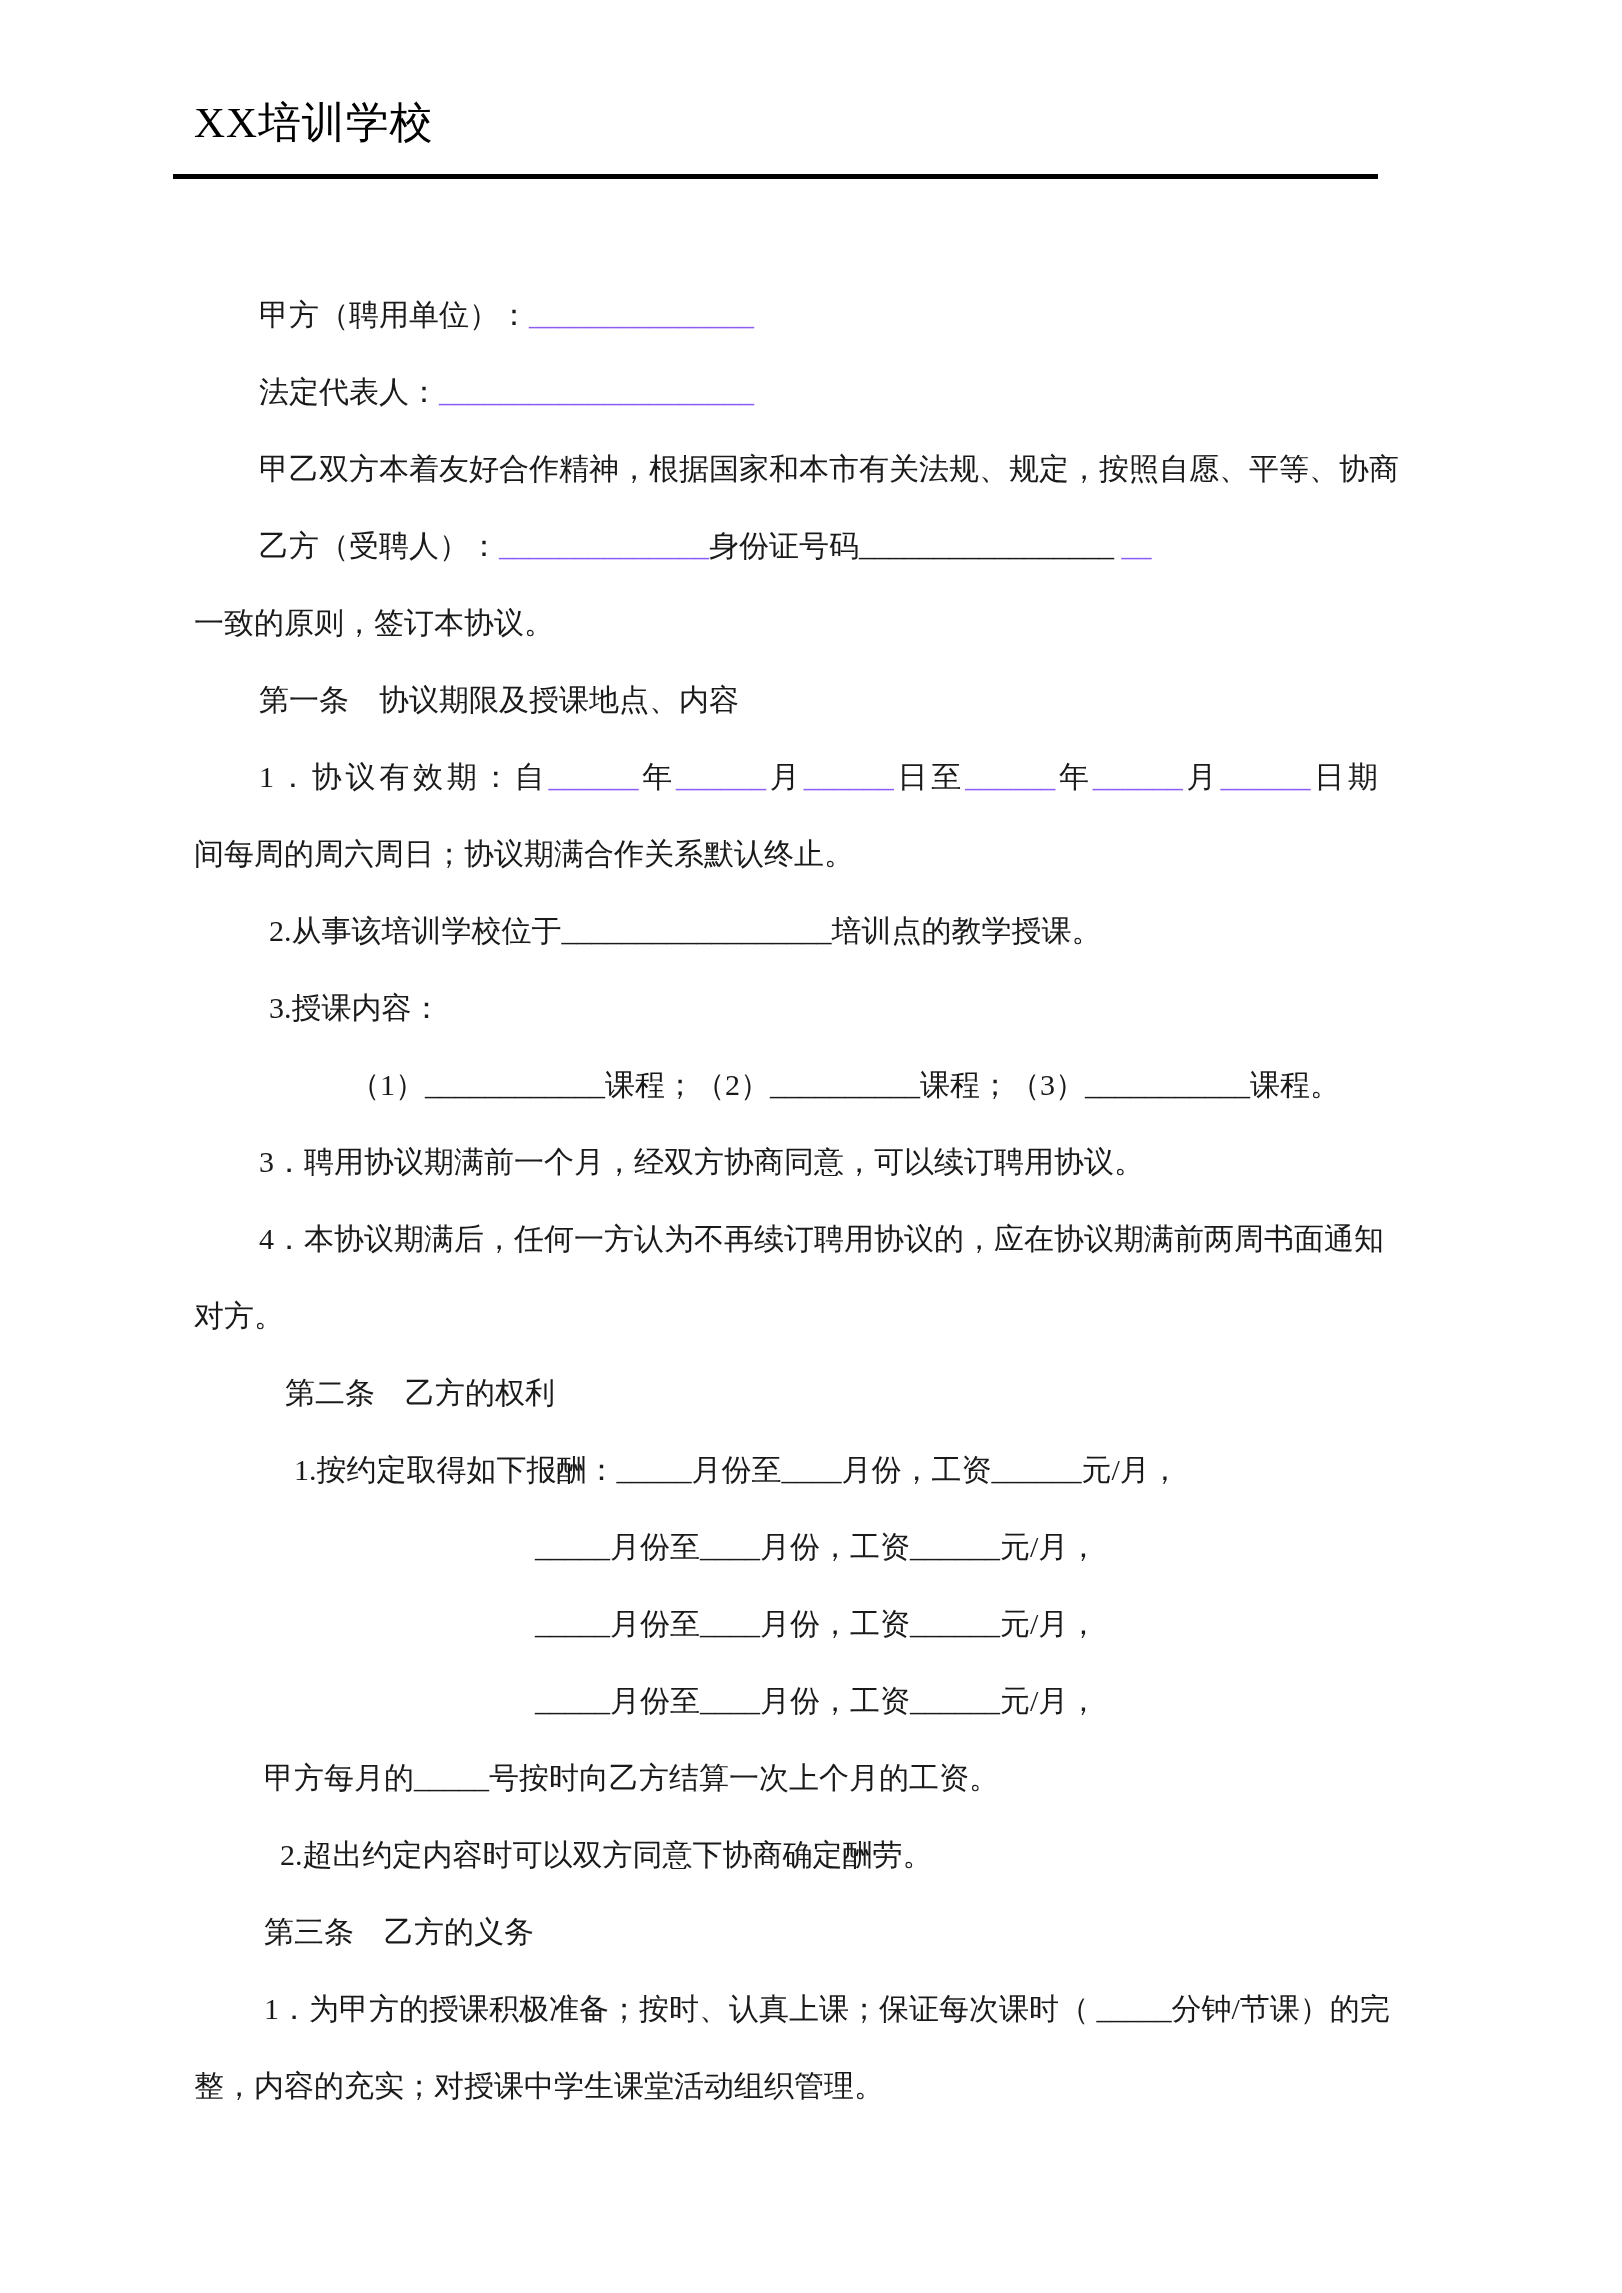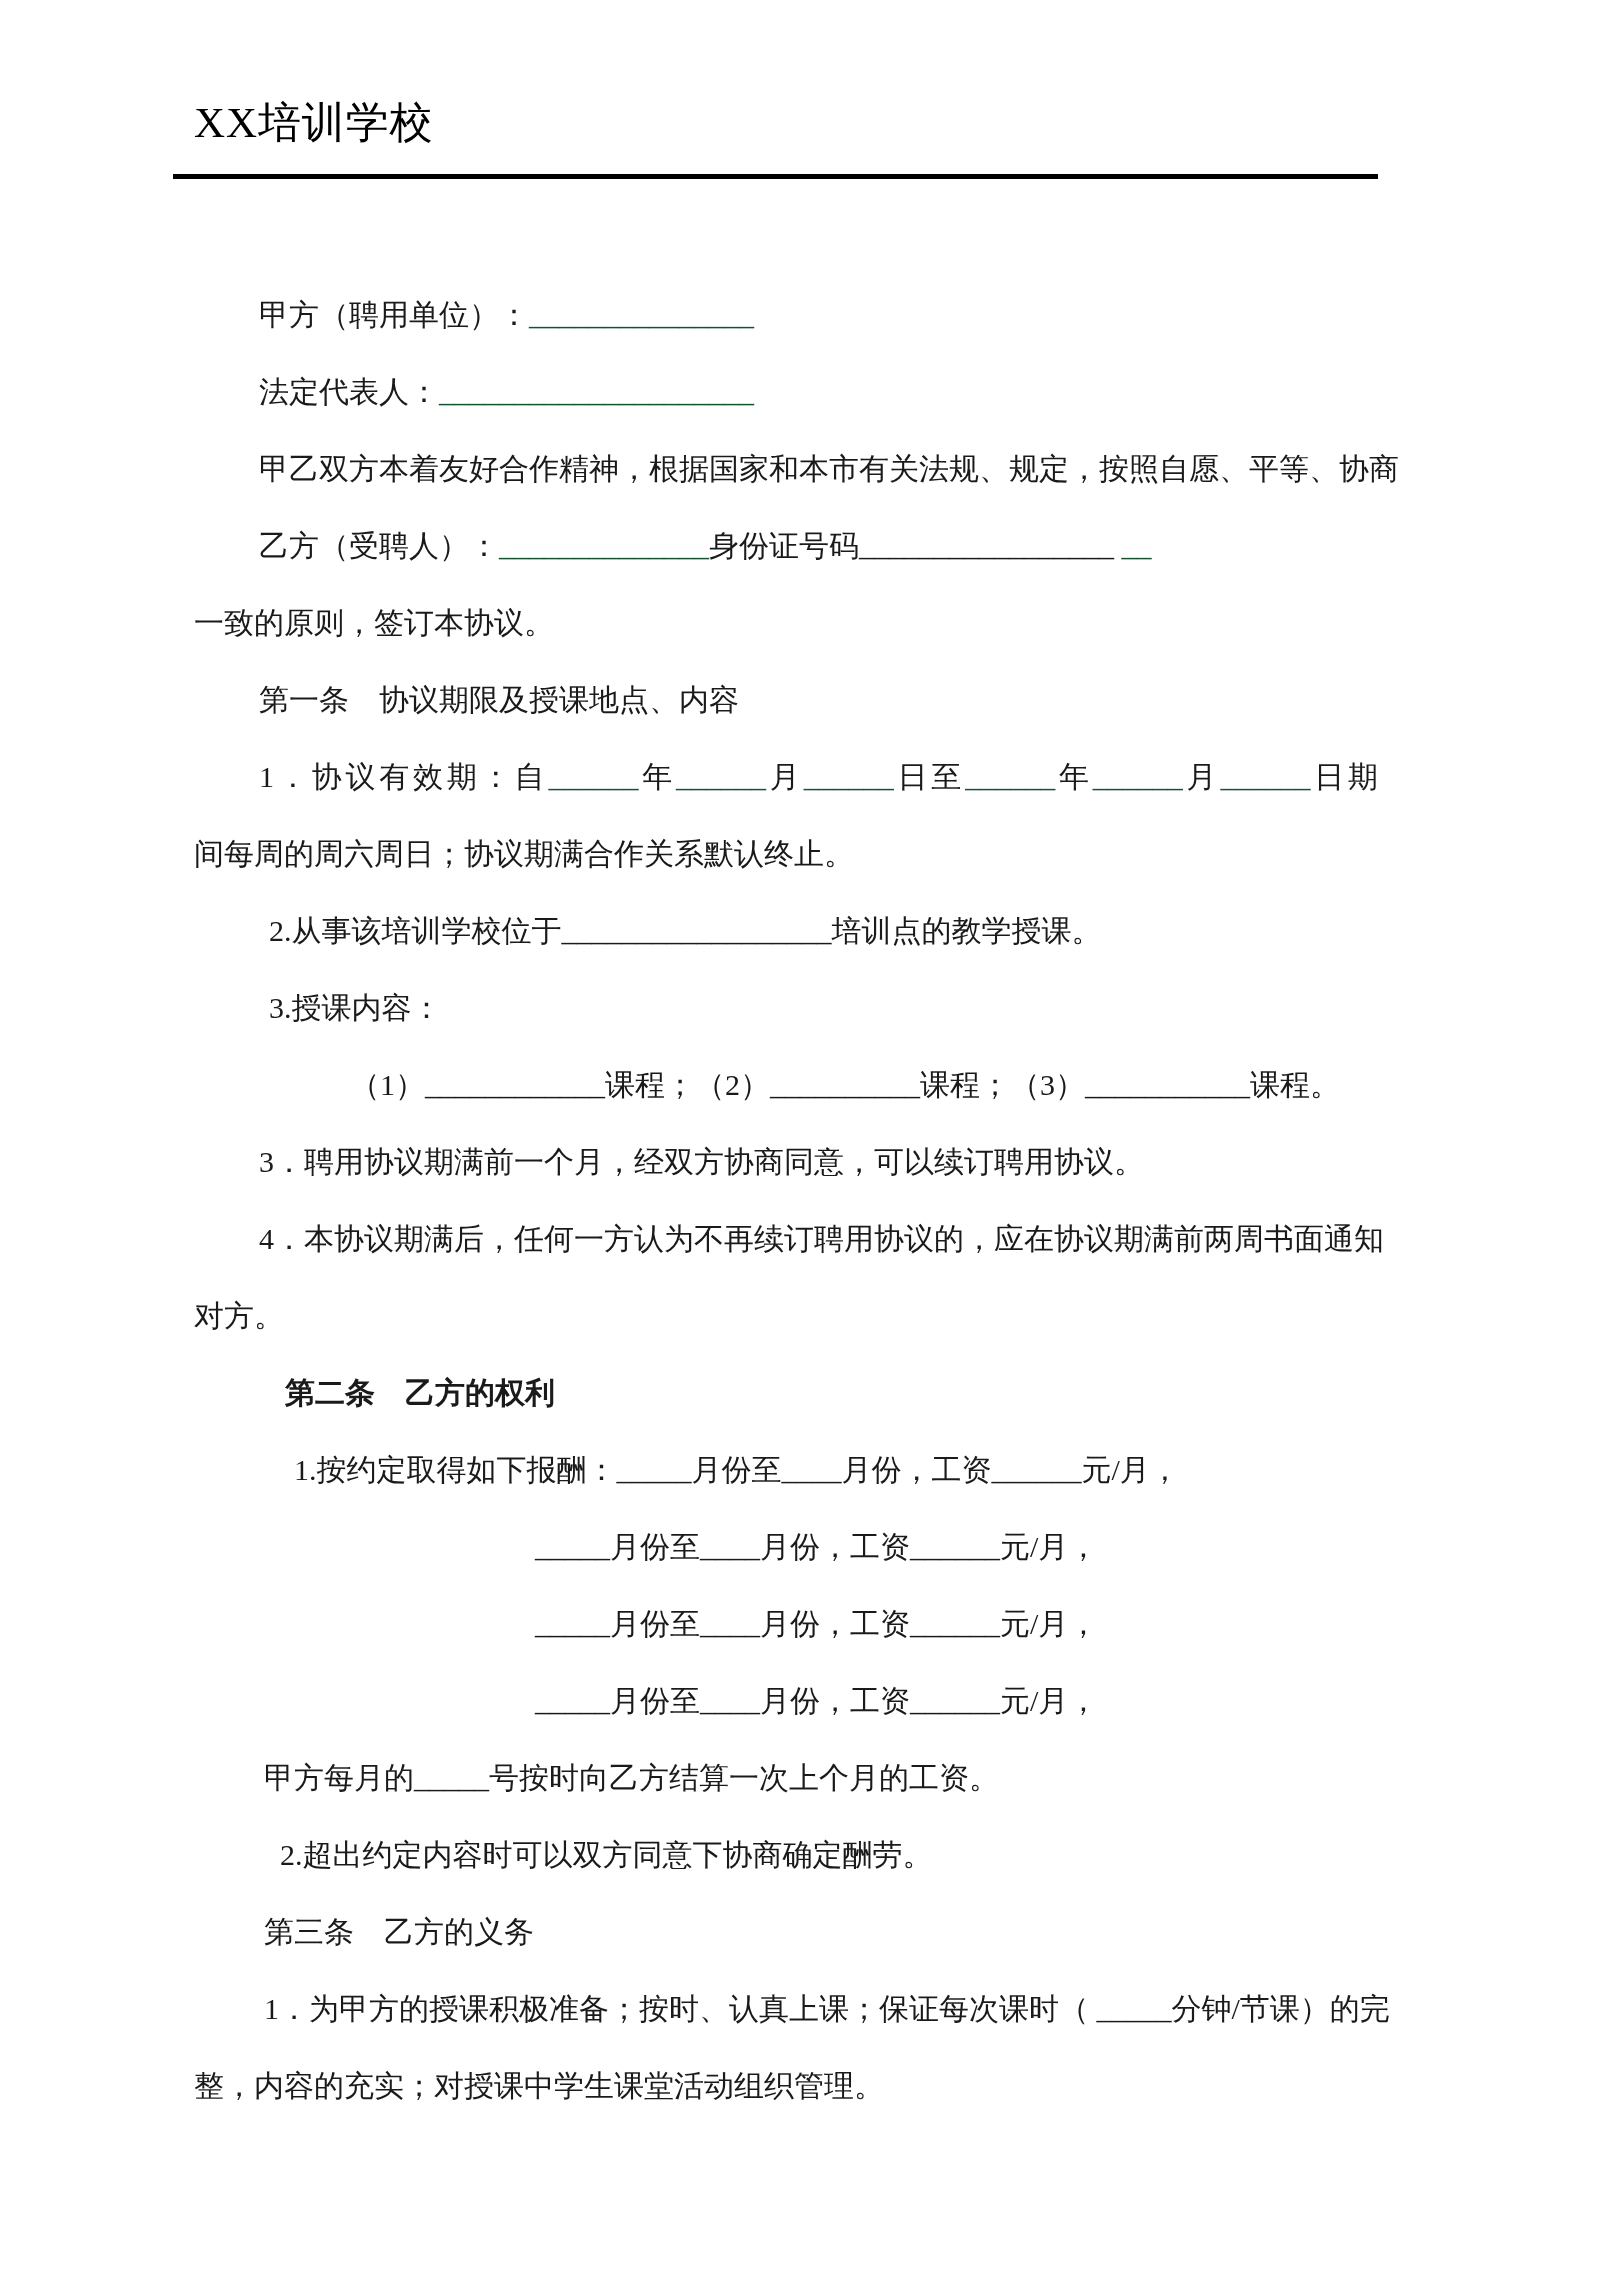--- a/index.html
+++ b/index.html
@@ -27,27 +27,27 @@
   .line {
     margin: 0; height: 77px; line-height: 77px;
     font-size: 30px; white-space: nowrap; color: #1a1a1a;
   }
   .fill { text-align: justify; text-align-last: justify; }
 
   .ind72  { padding-left: 65px; }
   .ind77  { padding-left: 70px; }
   .ind82  { padding-left: 75px; }
   .ind95  { padding-left: 86px; }
-  .ind100 { padding-left: 91px; font-weight: bold; }
+  .ind100 { padding-left: 91px; }
   .ind110 { padding-left: 100px; }
   .ind172 { padding-left: 156px; }
   .ind375 { padding-left: 341px; }
 
   .blank { letter-spacing: 0; }
-  .gray  { color: #14532d; }
+  .gray  { color: #8b5cf6; }
 </style>
 </head>
 <body>
 
 <div class="page">
 
   <div class="hdr-title">XX培训学校</div>
   <div class="hdr-rule"></div>
 
   <div class="content">

